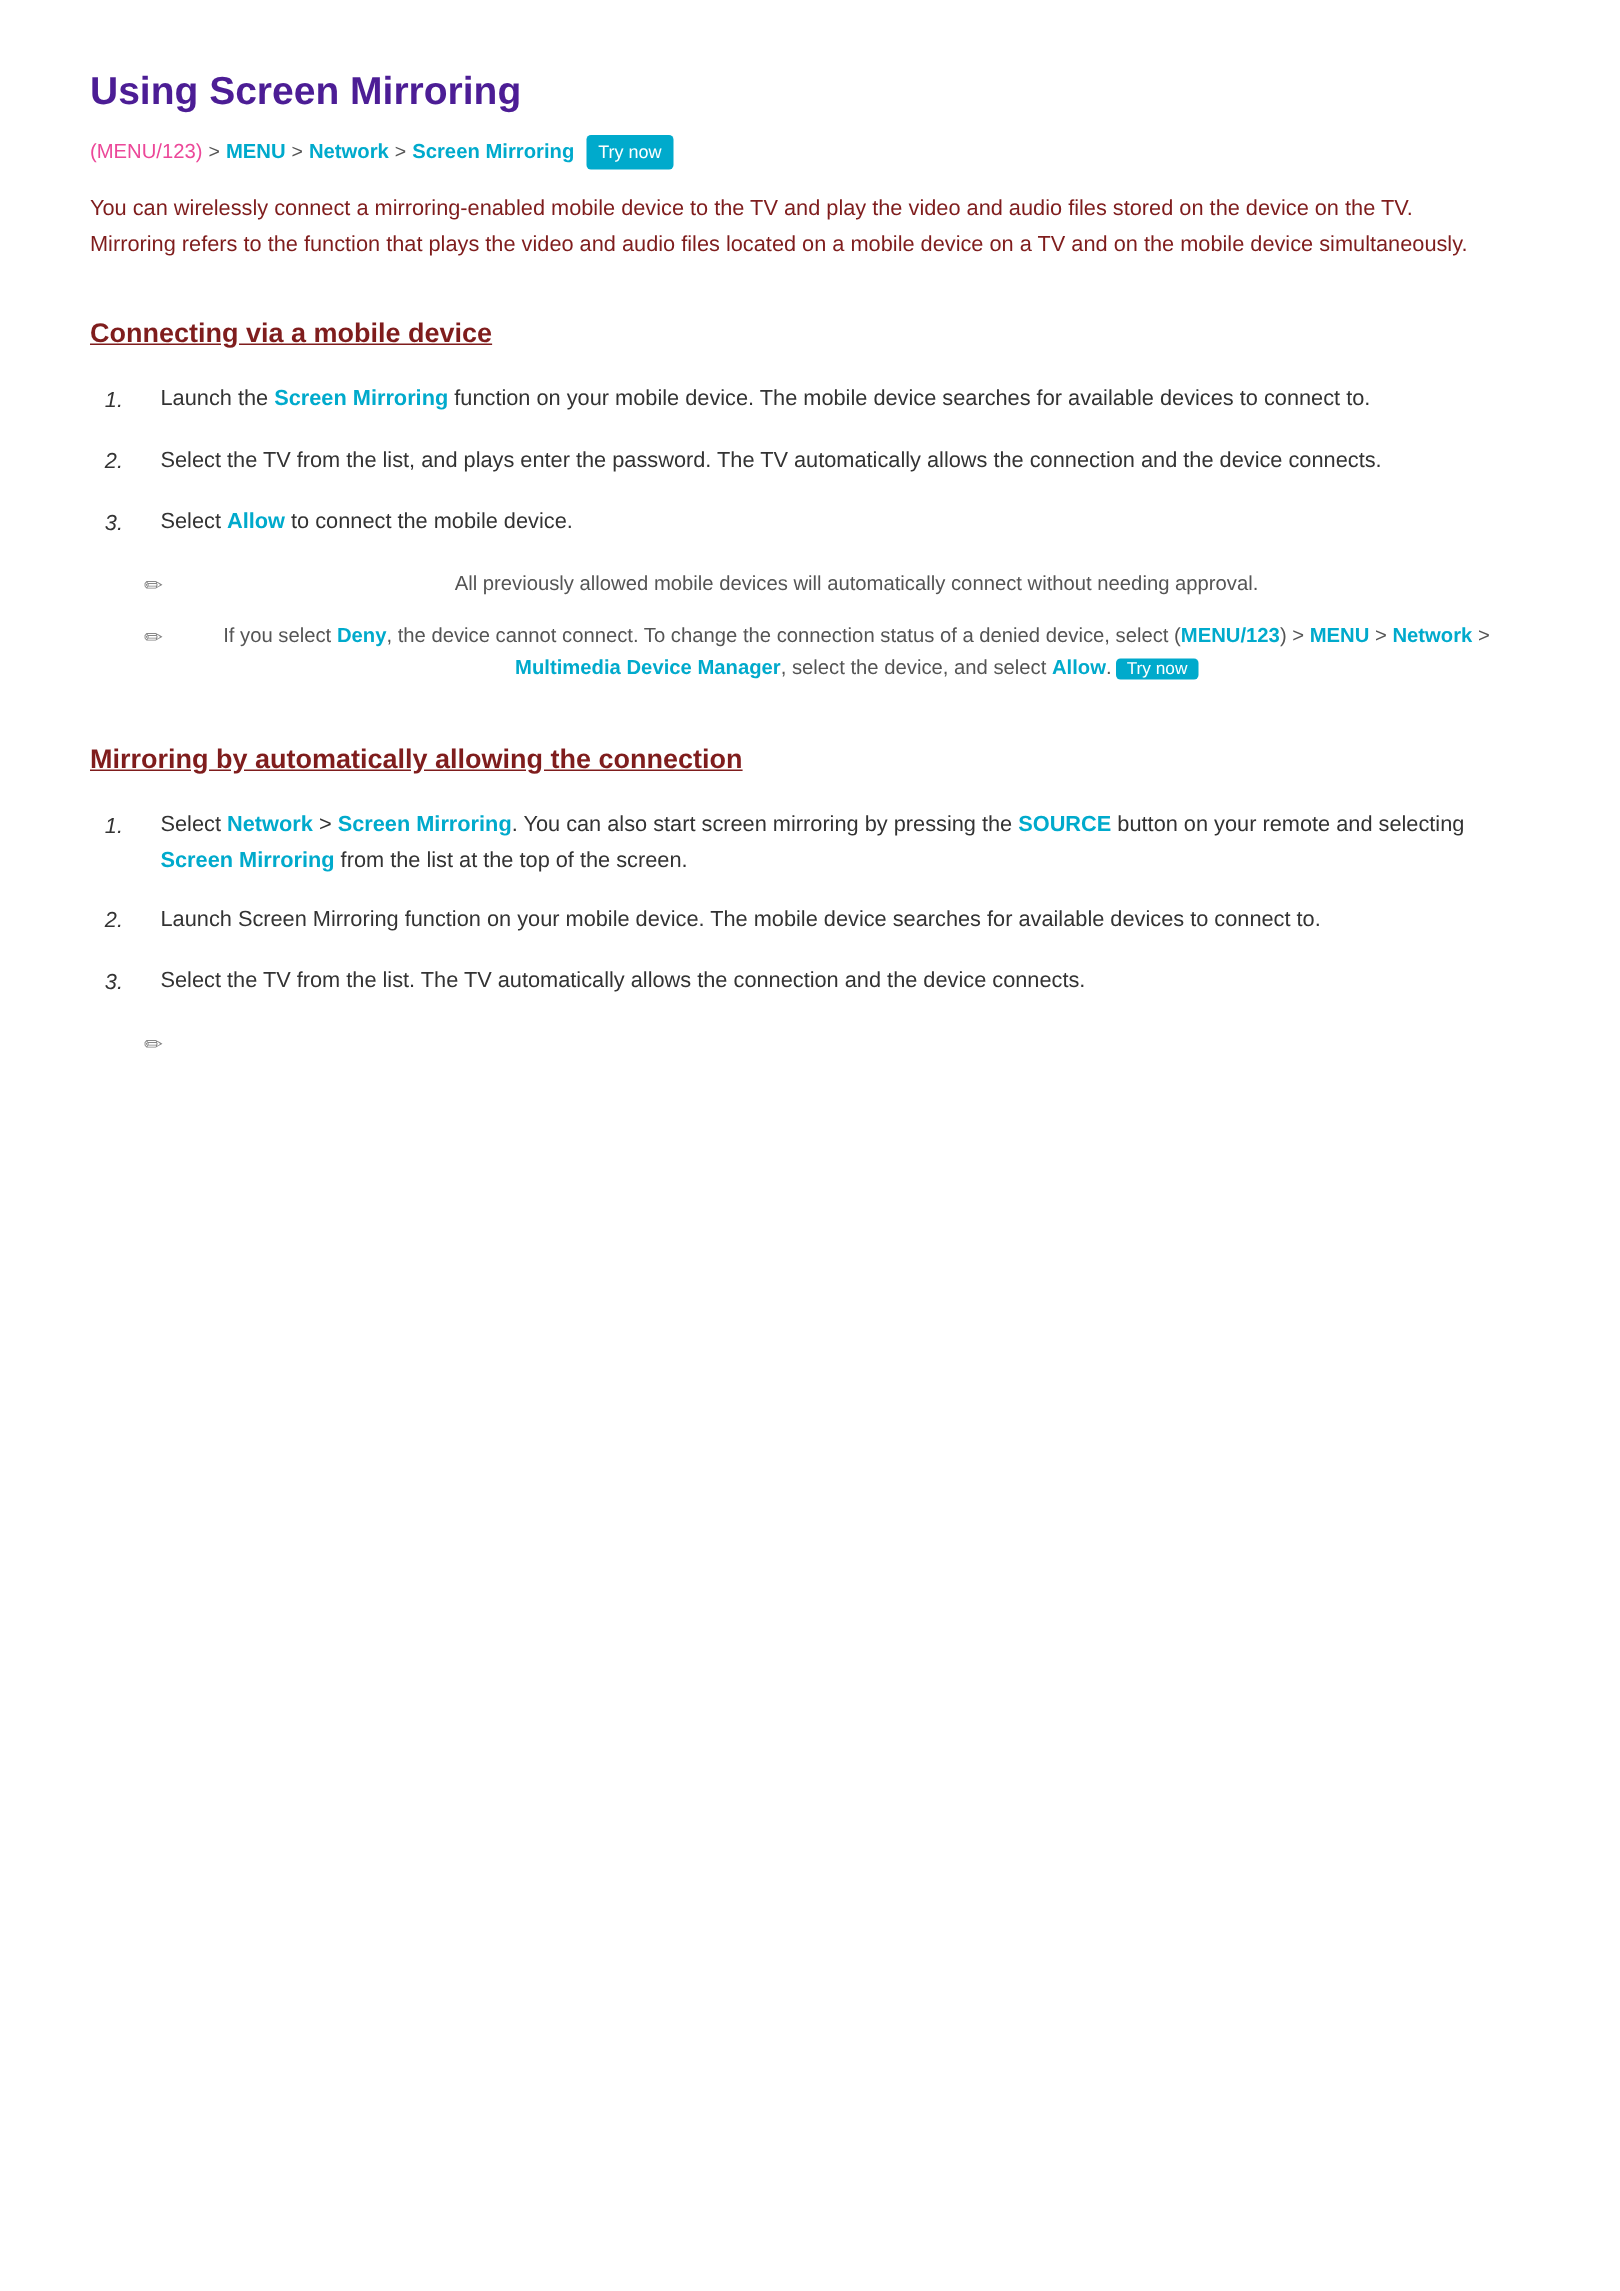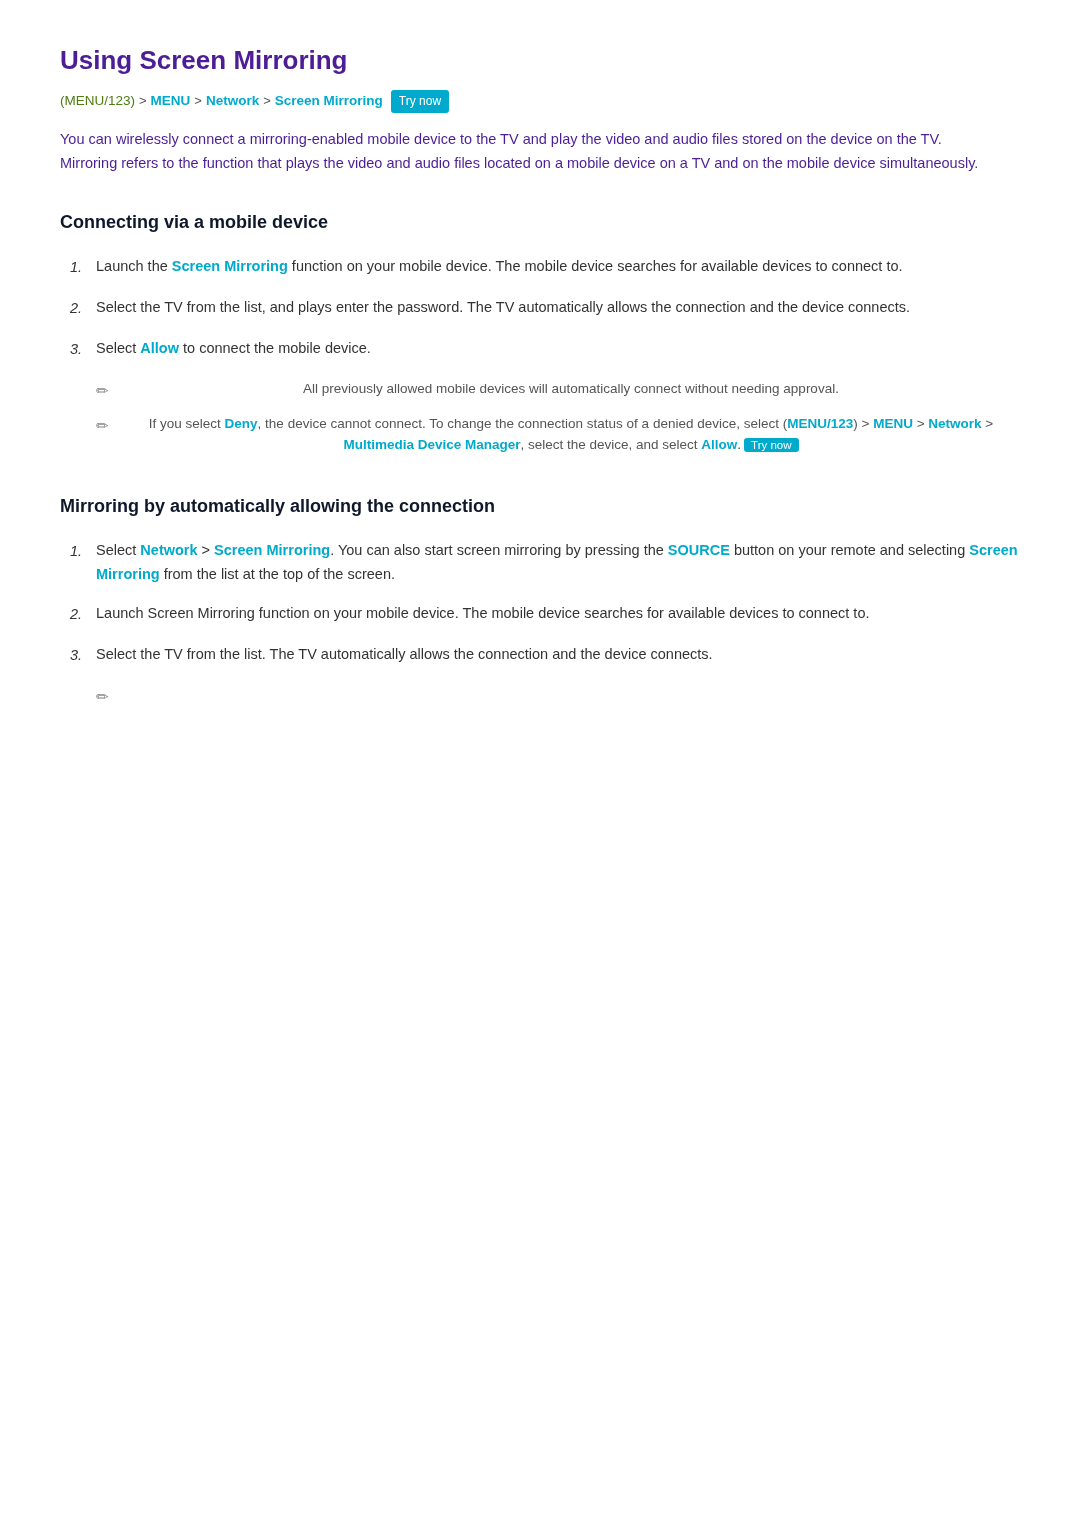--- a/index.html
+++ b/index.html
@@ -30,21 +30,21 @@
       font-size: 13.5px;
       color: #555555;
       margin-bottom: 14px;
       display: flex;
       align-items: center;
       gap: 4px;
       flex-wrap: wrap;
     }
 
     .breadcrumb .menu-ref {
-      color: #4d7c0f;
+      color: #ec4899;
     }
 
     .breadcrumb .chevron {
       color: #555555;
       font-size: 13px;
     }
 
     .breadcrumb .highlight {
       color: #00aacc;
       font-weight: 600;
@@ -55,32 +55,33 @@
       color: #ffffff;
       font-size: 12px;
       padding: 2px 8px;
       border-radius: 3px;
       margin-left: 4px;
       font-weight: normal;
     }
 
     .intro-text {
       font-size: 14.5px;
-      color: #4c1d95;
+      color: #7f1d1d;
       line-height: 1.7;
       margin-bottom: 32px;
       max-width: 920px;
     }
 
     .section-title {
-      color: #0f172a;
+      color: #7f1d1d;
       font-size: 18px;
       font-weight: 600;
       margin-bottom: 18px;
       margin-top: 0;
+      text-decoration: underline;
     }
 
     .section {
       margin-bottom: 36px;
     }
 
     ol {
       list-style: none;
       padding-left: 0;
       margin-left: 0;
@@ -99,20 +100,21 @@
     ol li .step-num {
       font-style: italic;
       min-width: 22px;
       text-align: right;
       color: #333333;
       padding-top: 1px;
     }
 
     ol li .step-content {
       flex: 1;
+      margin-left: 11px;
     }
 
     .inline-highlight {
       color: #00aacc;
       font-weight: 600;
     }
 
     .notes-block {
       margin-top: 10px;
       margin-left: 36px;

